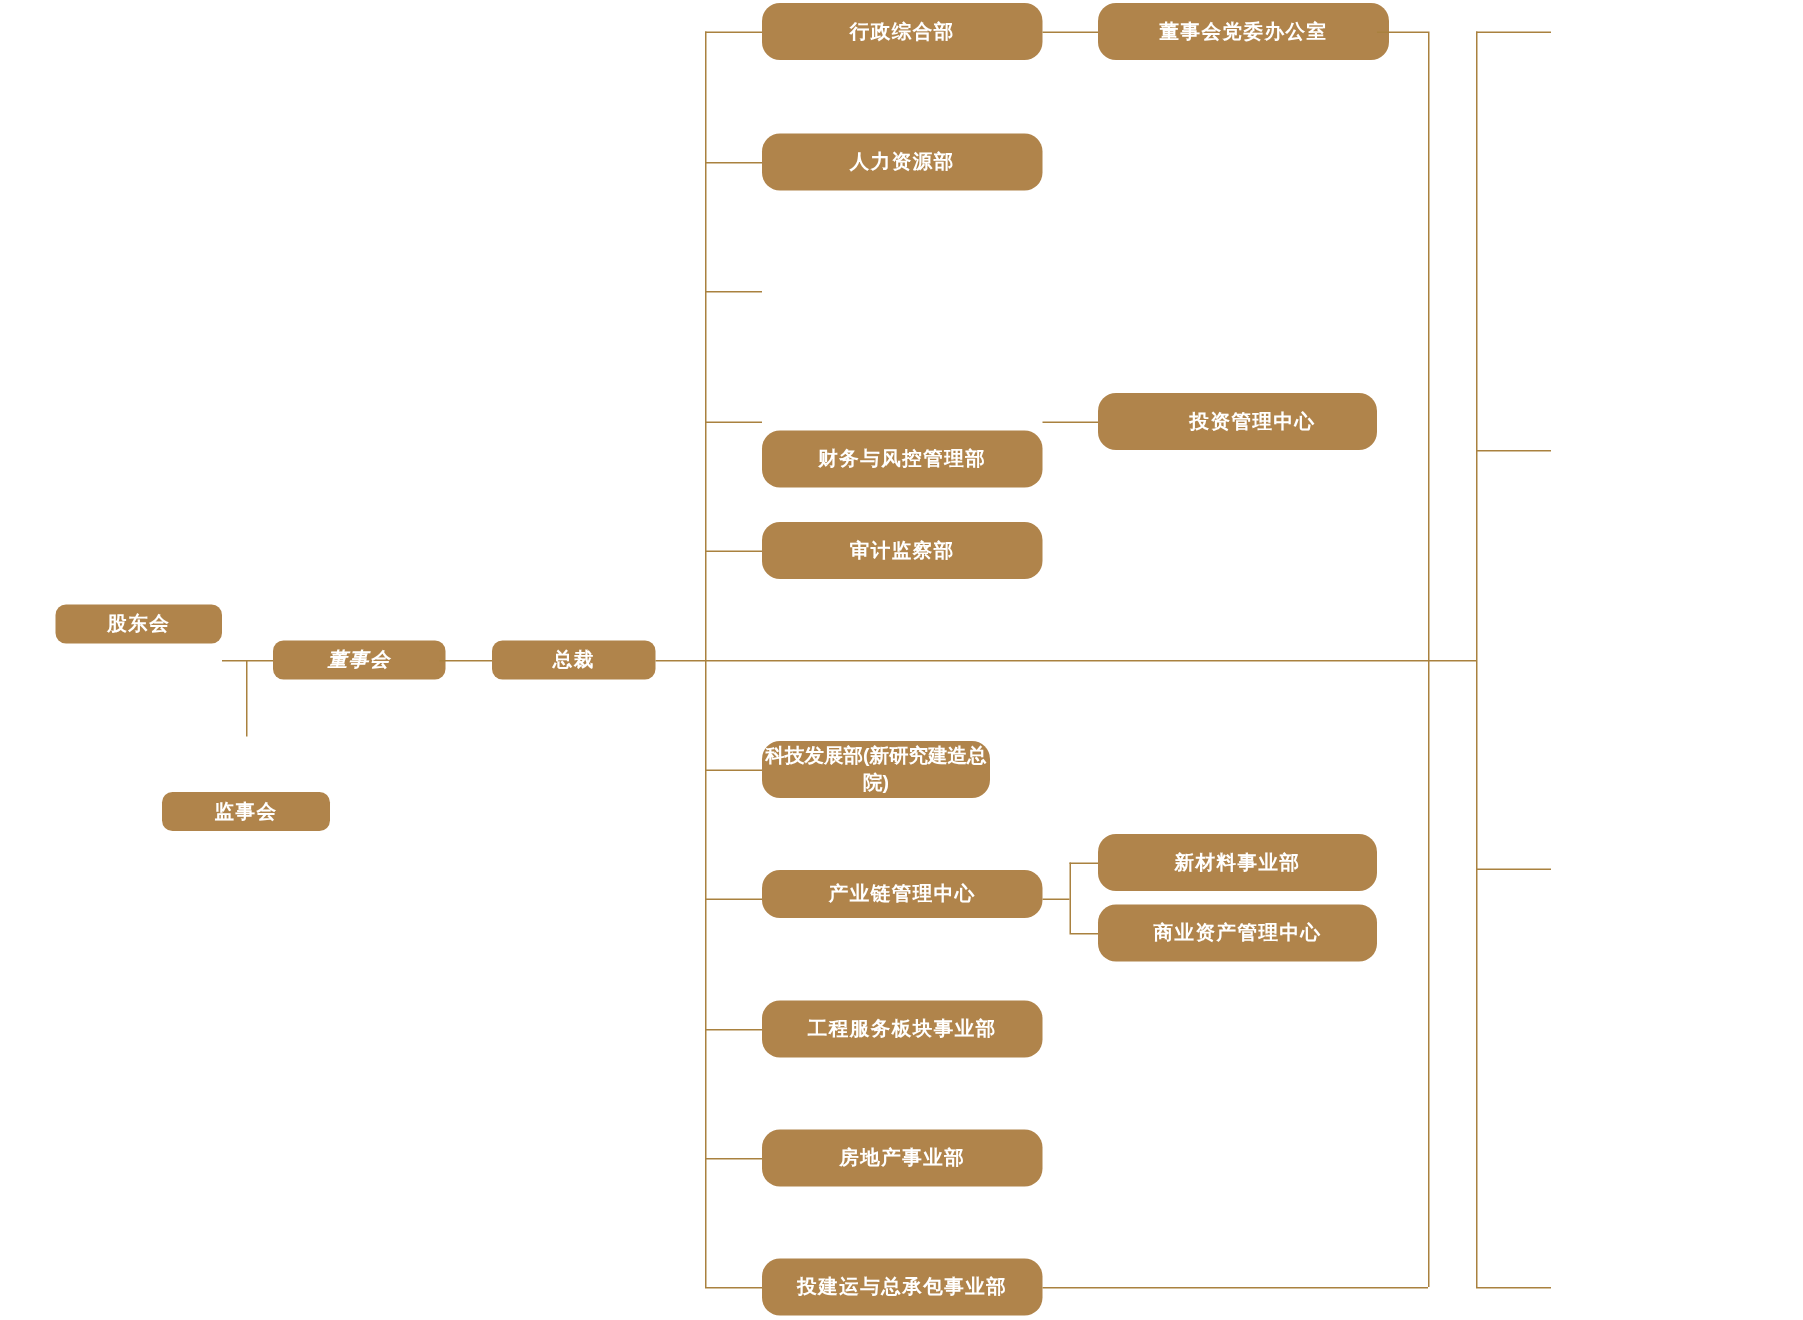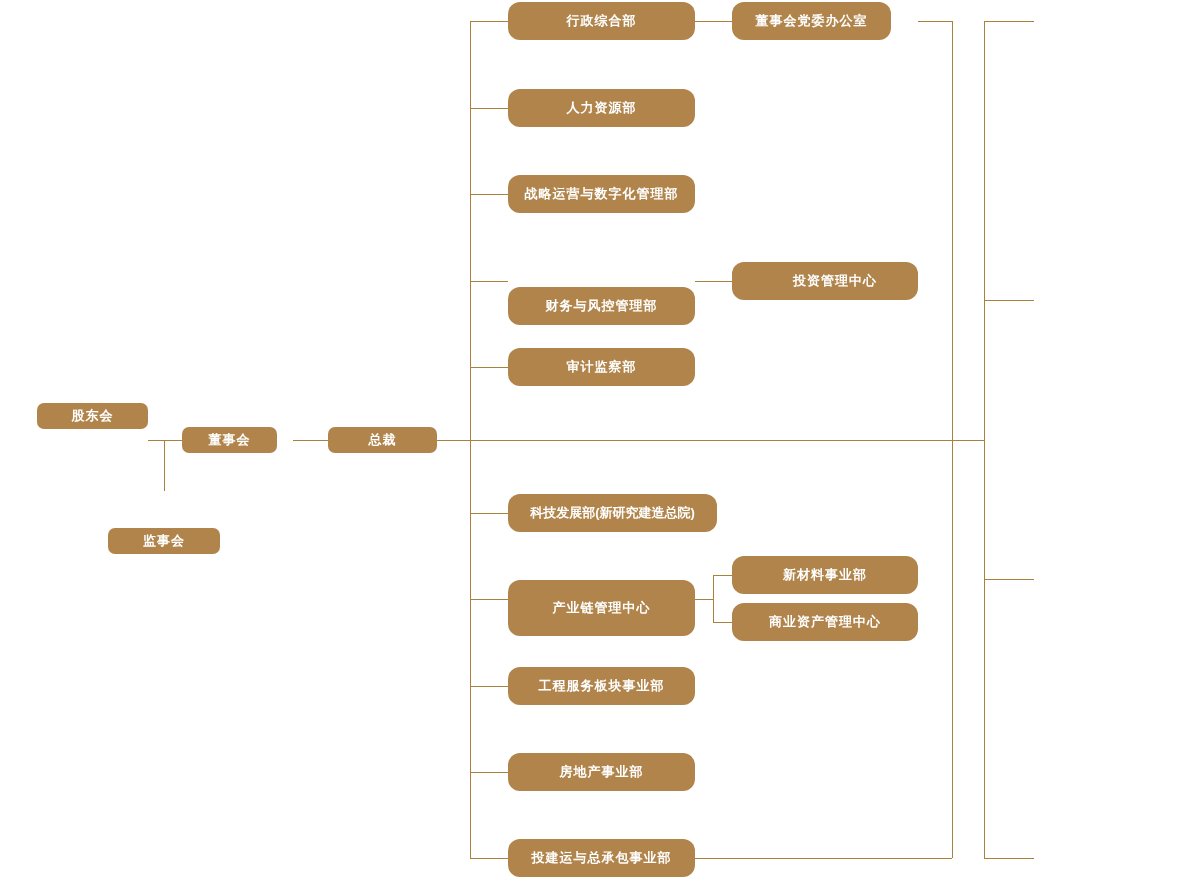--- a/index.html
+++ b/index.html
@@ -30,36 +30,35 @@
   .node.dept{border-radius:12px;font-size:13px;}
   .hline{position:absolute;height:1px;background:var(--line);}
   .vline{position:absolute;width:1px;background:var(--line);}
 </style>
 </head>
 <body>
 
 <div id="canvas">
 
   <div class="node small" style="left:37px;top:403px;width:111px;height:26px;">股东会</div>
-  <div class="node small" style="left:182px;top:427px;width:95px;height:26px;">董事会</div>
+  <div class="node small" style="left:182px;top:427px;width:115px;height:26px;font-style:italic;">董事会</div>
   <div class="node small" style="left:328px;top:427px;width:109px;height:26px;">总裁</div>
   <div class="node small" style="left:108px;top:491px;width:112px;height:26px;margin-top:37px;">监事会</div>
 
   <div class="node dept" style="left:508px;top:2px;width:187px;height:38px;">行政综合部</div>
   <div class="node dept" style="left:508px;top:89px;width:187px;height:38px;">人力资源部</div>
-  <div class="node dept" style="left:508px;top:175px;width:187px;height:38px;">战略运营与数字化管理部</div>
   <div class="node dept" style="left:508px;top:262px;width:187px;height:38px;margin-top:25px;">财务与风控管理部</div>
   <div class="node dept" style="left:508px;top:348px;width:187px;height:38px;">审计监察部</div>
-  <div class="node dept" style="left:508px;top:494px;width:209px;height:38px;letter-spacing:0;">科技发展部(新研究建造总院)</div>
-  <div class="node dept" style="left:508px;top:580px;width:187px;height:56px;">产业链管理中心</div>
+  <div class="node dept" style="left:508px;top:494px;width:152px;height:38px;letter-spacing:0;">科技发展部(新研究建造总院)</div>
+  <div class="node dept" style="left:508px;top:580px;width:187px;height:32px;">产业链管理中心</div>
   <div class="node dept" style="left:508px;top:667px;width:187px;height:38px;">工程服务板块事业部</div>
   <div class="node dept" style="left:508px;top:753px;width:187px;height:38px;">房地产事业部</div>
   <div class="node dept" style="left:508px;top:839px;width:187px;height:38px;">投建运与总承包事业部</div>
 
-  <div class="node dept" style="left:732px;top:2px;width:159px;height:38px;">董事会党委办公室</div>
+  <div class="node dept" style="left:732px;top:2px;width:194px;height:38px;">董事会党委办公室</div>
   <div class="node dept" style="left:732px;top:262px;width:186px;height:38px;padding-left:20px;">投资管理中心</div>
   <div class="node dept" style="left:732px;top:556px;width:186px;height:38px;">新材料事业部</div>
   <div class="node dept" style="left:732px;top:603px;width:186px;height:38px;">商业资产管理中心</div>
 
   <div class="hline" style="left:148px;top:440px;width:34px;"></div>
   <div class="hline" style="left:293px;top:440px;width:35px;"></div>
   <div class="hline" style="left:437px;top:440px;width:547px;"></div>
   <div class="vline" style="left:164px;top:440px;height:51px;"></div>
 
   <div class="vline" style="left:470px;top:21px;height:837px;"></div>

